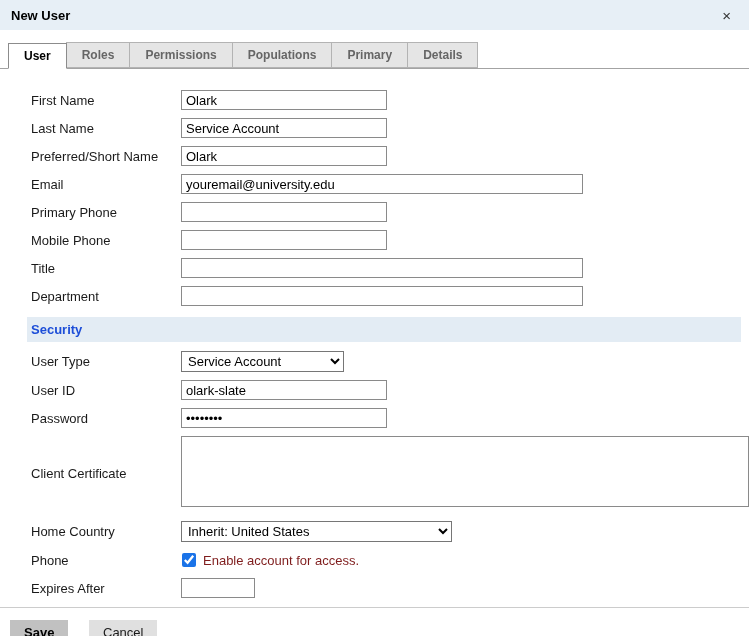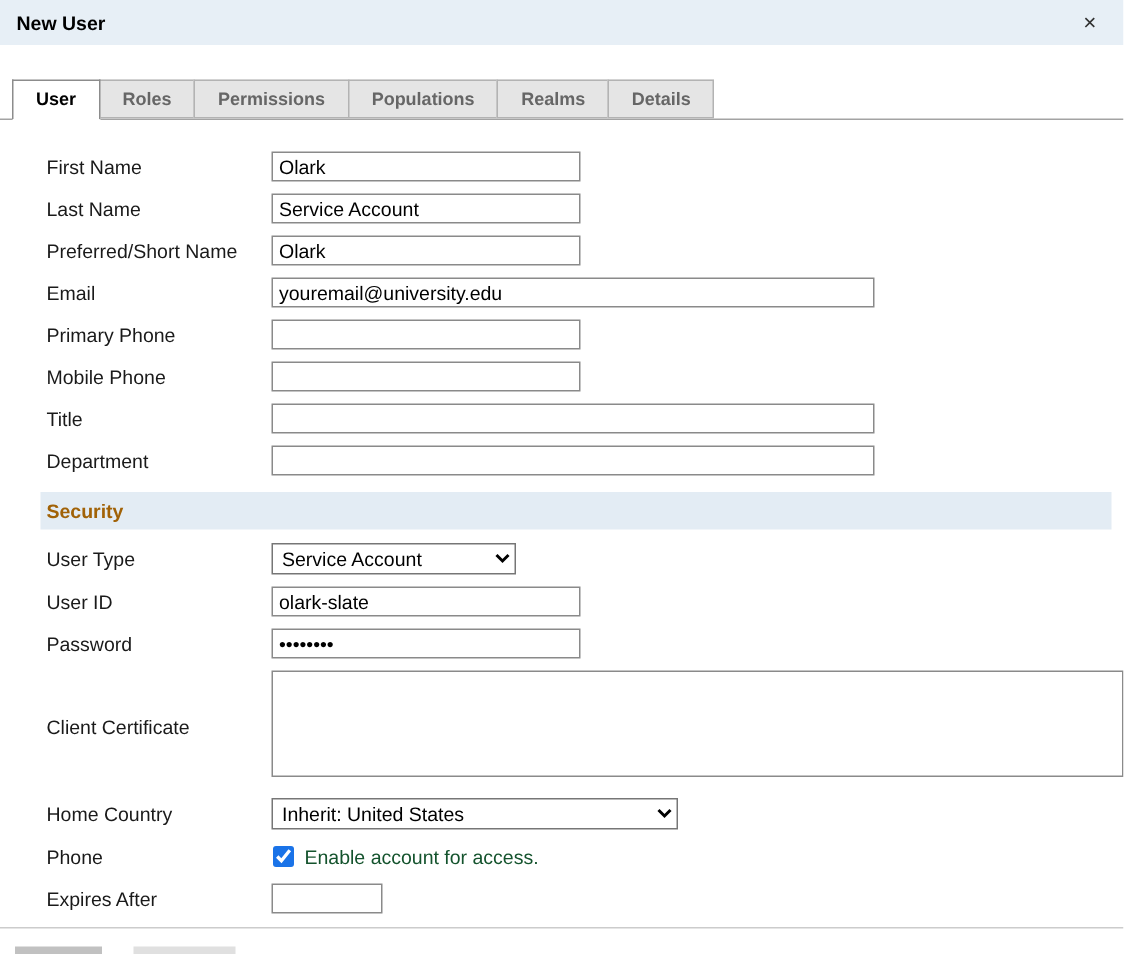--- a/index.html
+++ b/index.html
@@ -26,21 +26,22 @@
   .dialog-title { font-weight: bold; font-size: 13px; color: #000; }
   .close-btn {
     font-size: 15px; line-height: 1; color: #333;
     cursor: pointer; font-weight: normal;
     padding: 2px 4px;
   }
 
   
   .tabbar {
     display: flex;
-    padding: 23px 0 0 8px;
+    align-items: flex-end;
+    padding: 12px 0 0 8px;
     border-bottom: 1px solid #a3a3a3;
   }
   .tab {
     padding: 5px 15px 5px 15px;
     background: #e5e5e5;
     border: 1px solid #b3b3b3;
     color: #666;
     font-weight: bold;
     font-size: 12px;
     cursor: pointer;
@@ -99,32 +100,32 @@
     border: 1px solid #8a8a8a;
     resize: none;
     font-family: "Liberation Sans", sans-serif;
     font-size: 13px;
   }
 
   .section-bar {
     background: #e3ecf4;
     font-weight: bold;
     font-size: 13px;
-    color: #a16207;
+    color: #1d4ed8;
     padding: 5px 8px 5px 4px;
     margin: 11px 8px 9px -4px;
   }
 
   .checkbox-wrap { display: flex; align-items: center; }
   input[type="checkbox"] {
     width: 14px; height: 14px;
     accent-color: #1a73e8;
     margin: 0 7px 0 1px;
   }
-  .checkbox-label { color: #14532d; }
+  .checkbox-label { color: #7f1d1d; }
 
   .row-textarea { margin-bottom: 14px; }
 
   
   .footer {
     border-top: 1px solid #cccccc;
     margin-top: 9px;
     padding: 12px 0 0 10px;
   }
   .btn {
@@ -144,21 +145,21 @@
 <div class="dialog-header">
   <span class="dialog-title">New User</span>
   <span class="close-btn">×</span>
 </div>
 
 <div class="tabbar">
   <div class="tab active">User</div>
   <div class="tab">Roles</div>
   <div class="tab">Permissions</div>
   <div class="tab">Populations</div>
-  <div class="tab">Realms</div>
+  <div class="tab">Primary</div>
   <div class="tab">Details</div>
 </div>
 
 <div class="form-area">
 
   <div class="row">
     <label>First Name</label>
     <input type="text" class="w-std" value="Olark" style="">
   </div>
 

